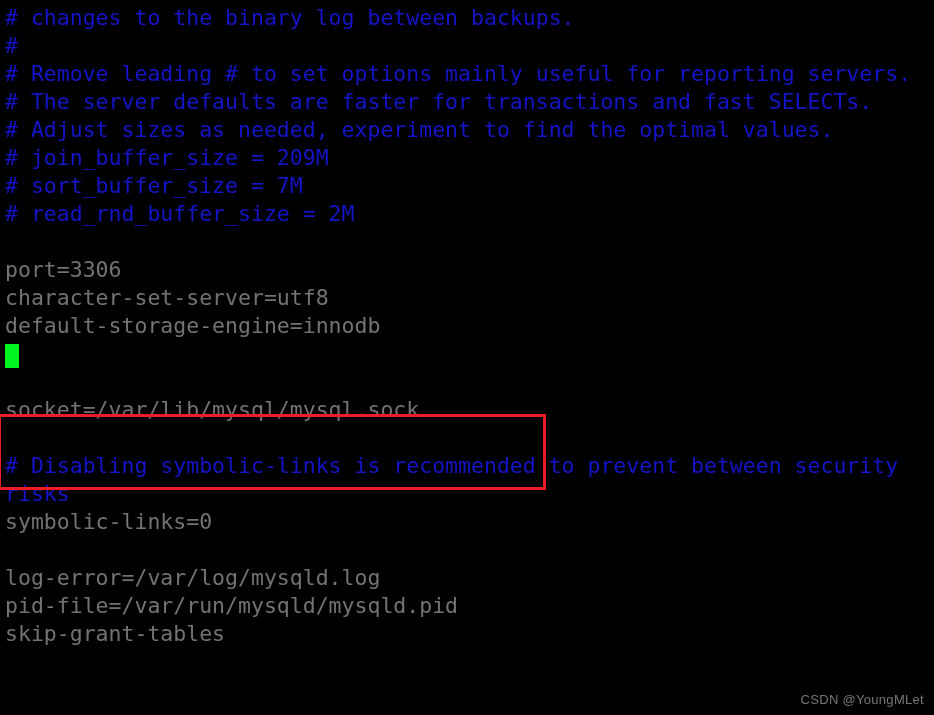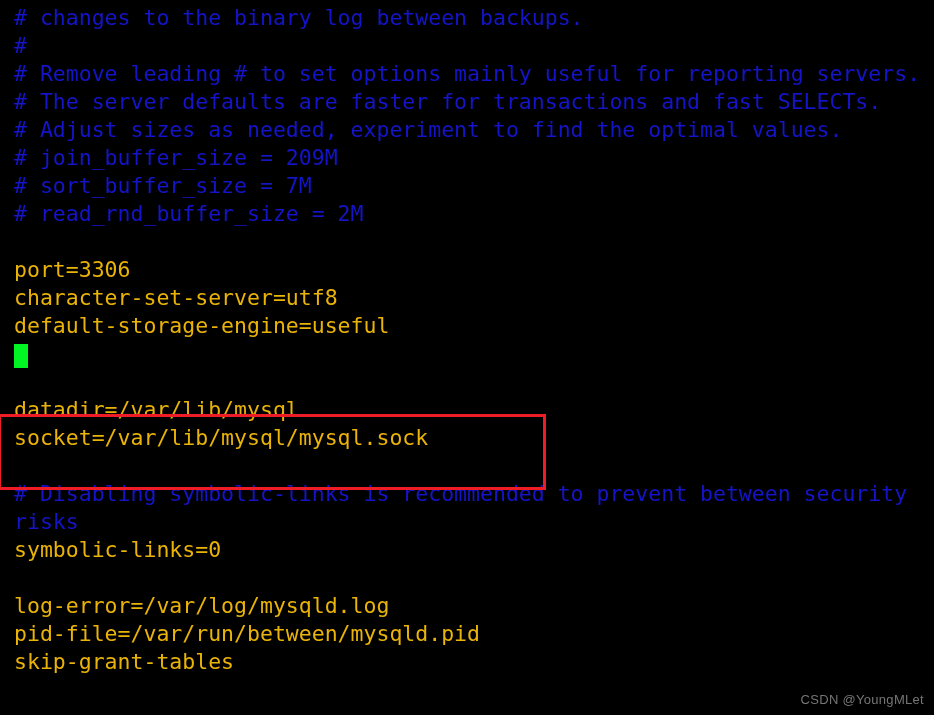--- a/index.html
+++ b/index.html
@@ -21,39 +21,39 @@
     background: #000000;
     box-sizing: border-box;
     padding: 0;
   }
 
   .code-area {
     position: absolute;
     left: 0;
     top: 0;
     width: 748px;
-    padding: 4px 0 0 14px;
+    padding: 4px 0 0 5px;
     box-sizing: border-box;
   }
 
   .line {
     height: 28px;
     line-height: 28px;
     font-size: 21.5px;
     letter-spacing: 0px;
     white-space: pre;
     font-family: "DejaVu Sans Mono", "Liberation Mono", monospace;
   }
 
   .comment {
     color: #1414c8;
   }
 
   .plain {
-    color: #eab308;
+    color: #737373;
   }
 
   .blank {
     color: transparent;
   }
 
   
   .cursor-line {
     position: relative;
   }
@@ -99,34 +99,33 @@
     <div class="line comment">#</div>
     <div class="line comment"># Remove leading # to set options mainly useful for reporting servers.</div>
     <div class="line comment"># The server defaults are faster for transactions and fast SELECTs.</div>
     <div class="line comment"># Adjust sizes as needed, experiment to find the optimal values.</div>
     <div class="line comment"># join_buffer_size = 209M</div>
     <div class="line comment"># sort_buffer_size = 7M</div>
     <div class="line comment"># read_rnd_buffer_size = 2M</div>
     <div class="line blank"></div>
     <div class="line plain">port=3306</div>
     <div class="line plain">character-set-server=utf8</div>
-    <div class="line plain">default-storage-engine=useful</div>
+    <div class="line plain">default-storage-engine=innodb</div>
     <div class="line plain cursor-line">
       <span class="cursor-block"></span>
     </div>
     <div class="line blank"></div>
-    <div class="line plain">datadir=/var/lib/mysql</div>
     <div class="line plain">socket=/var/lib/mysql/mysql.sock</div>
     <div class="line blank"></div>
     <div class="line comment"># Disabling symbolic-links is recommended to prevent between security</div>
     <div class="line comment">risks</div>
     <div class="line plain">symbolic-links=0</div>
     <div class="line blank"></div>
     <div class="line plain">log-error=/var/log/mysqld.log</div>
-    <div class="line plain">pid-file=/var/run/between/mysqld.pid</div>
+    <div class="line plain">pid-file=/var/run/mysqld/mysqld.pid</div>
     <div class="line plain">skip-grant-tables</div>
   </div>
 
   <div id="annotation-box"></div>
 
   <div id="watermark">CSDN @YoungMLet</div>
 
 </div>
 
 </body></html>

